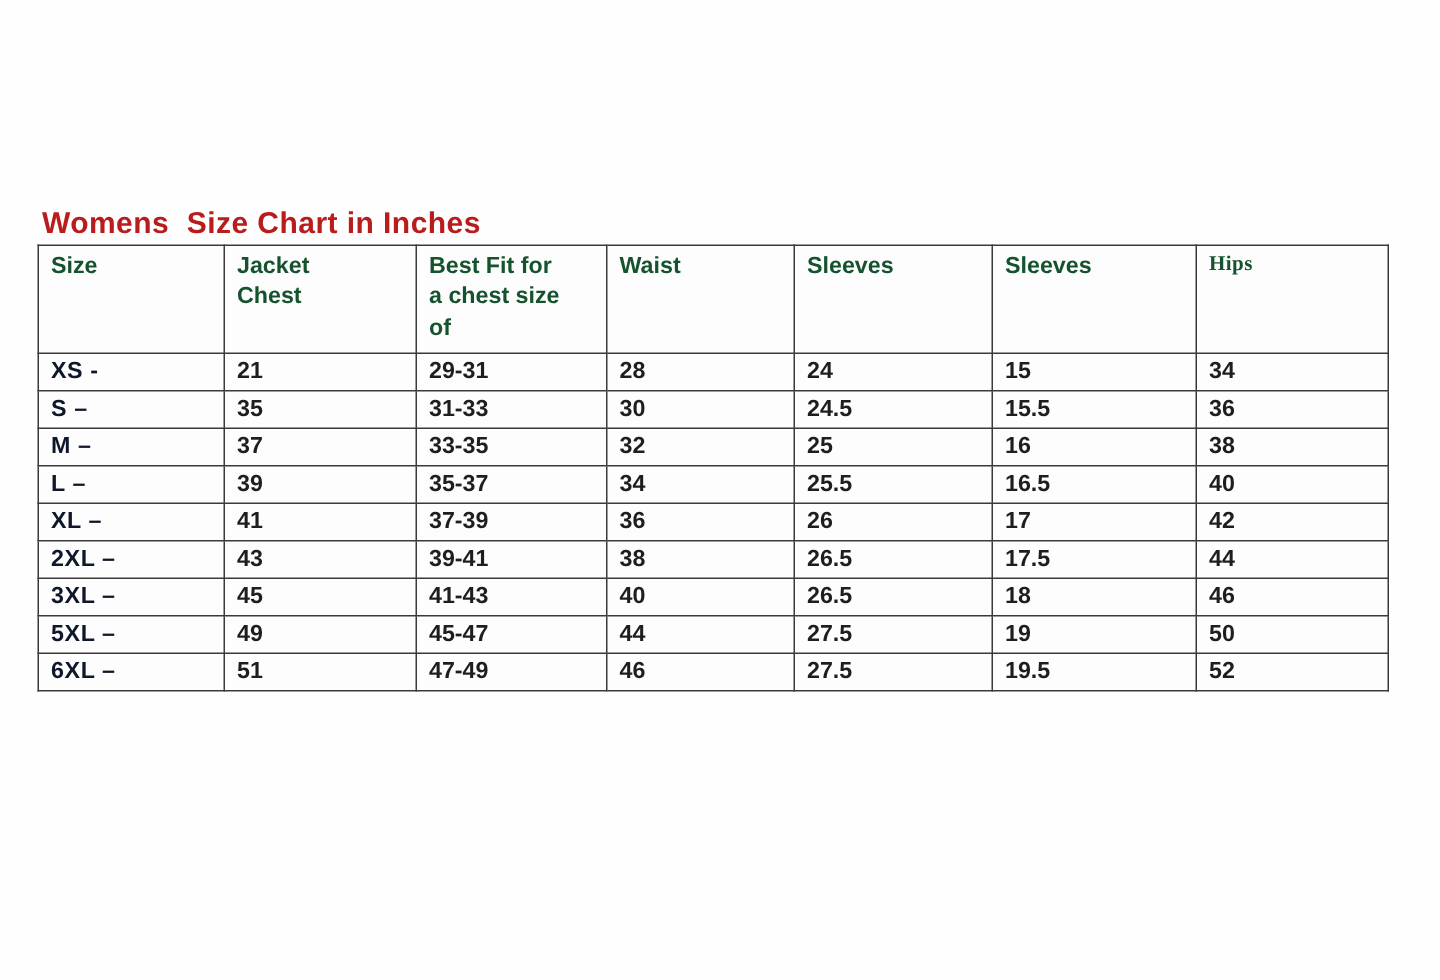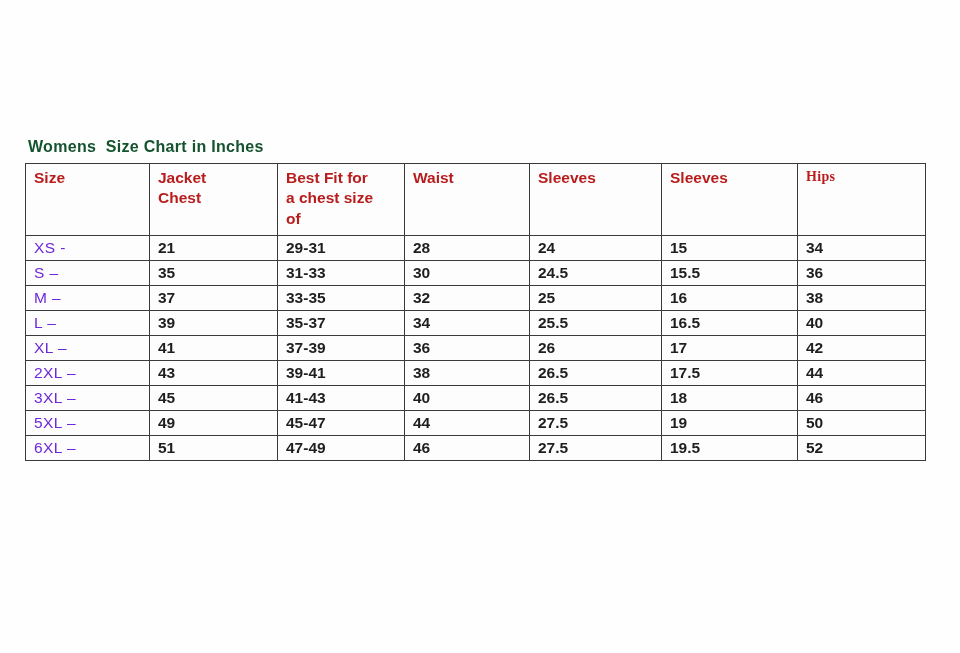--- a/index.html
+++ b/index.html
@@ -13,23 +13,23 @@
     height: 653px;
     background: #fefefe;
     font-family: "Liberation Sans", sans-serif;
     overflow: hidden;
   }
   .title {
     position: absolute;
     left: 28px;
     top: 138px;
     margin: 0;
-    font-size: 16px;
+    font-size: 20px;
     font-weight: 700;
-    color: #14532d;
+    color: #b91c1c;
     letter-spacing: 0.3px;
     white-space: pre-wrap; 
   }
   table.size-chart {
     position: absolute;
     left: 25px;
     top: 163px;
     width: 900px;
     border-collapse: collapse;
     table-layout: fixed;
@@ -40,41 +40,41 @@
     border: 1.6px solid #3a3a3a;
     overflow: hidden;
   }
   .size-chart thead th {
     text-align: left;
     vertical-align: top;
     padding: 4px 6px 4px 8px;
     height: 63px;
     font-size: 15.5px;
     font-weight: 700;
-    color: #b91c1c;
+    color: #14532d;
     line-height: 1.32;
     white-space: pre-line; 
   }
   .size-chart thead th.serif {
     font-family: "Liberation Serif", serif;
     font-size: 14px;
     letter-spacing: 0.3px;
   }
   .size-chart tbody td {
     height: 20px;
     padding: 2px 6px 2px 8px;
     vertical-align: middle;
     font-size: 15.5px;
     font-weight: 700;
     color: #1e1e1e;
     white-space: nowrap;
   }
   .size-chart tbody td.size-label {
-    font-weight: 400;
-    color: #6d28d9;
+    font-weight: 700;
+    color: #0f172a;
     letter-spacing: 0.4px;
   }
 </style>
 </head>
 <body>
 
 <div class="page">
 
   <h1 class="title">Womens  Size Chart in Inches</h1>
 

